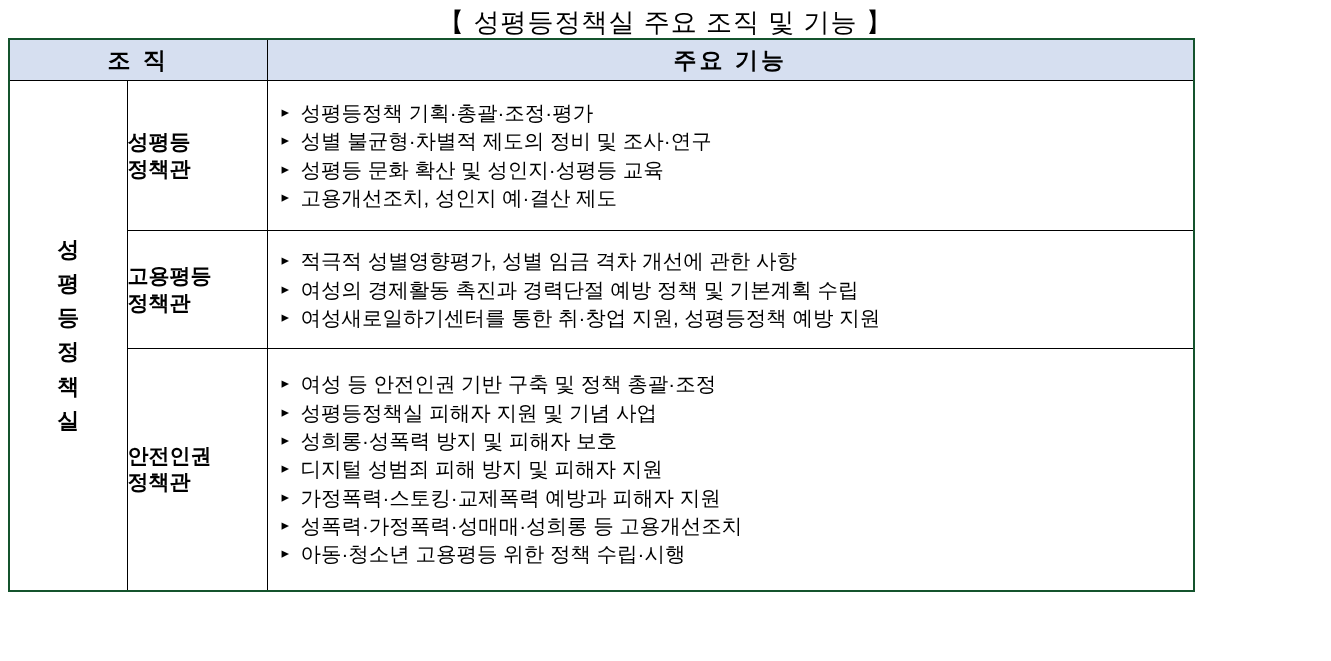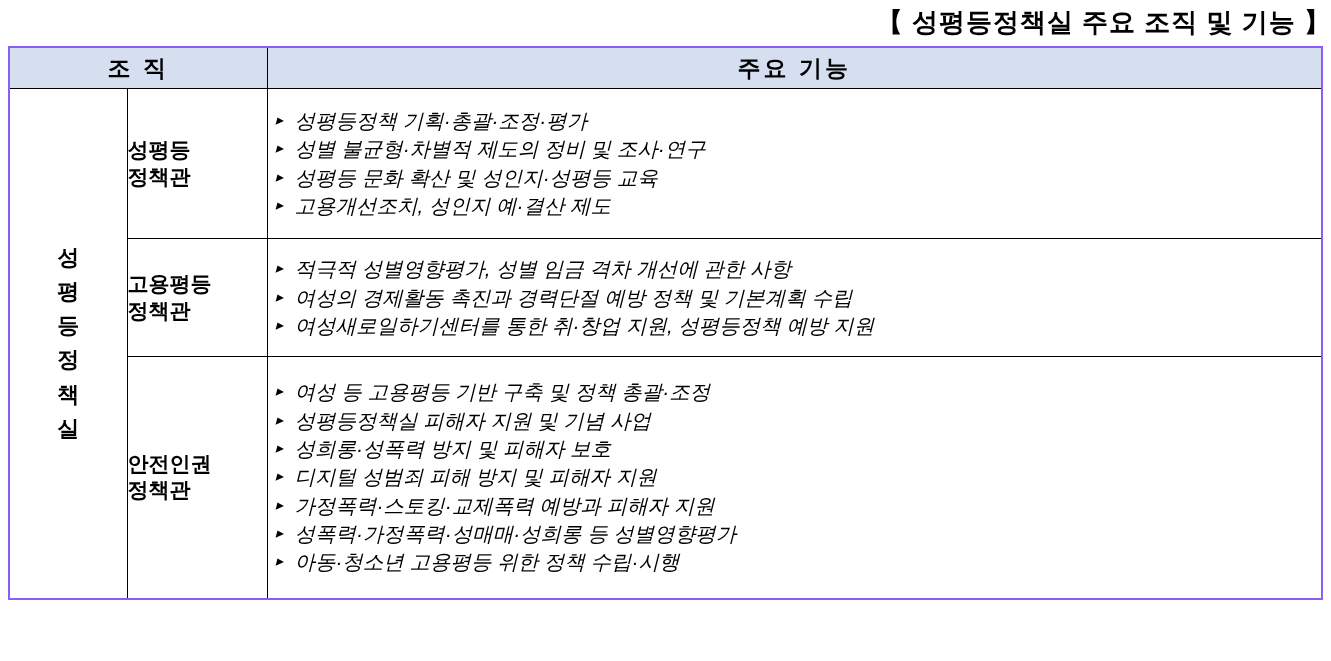--- a/index.html
+++ b/index.html
@@ -14,34 +14,34 @@
     color: #000000;
     overflow: hidden;
   }
   .page {
     width: 1331px;
     height: 661px;
     position: relative;
     box-sizing: border-box;
   }
   .doc-title {
-    text-align: right;
+    text-align: center;
     font-size: 26px;
-    font-weight: bold;
+    font-weight: normal;
     letter-spacing: 1px;
     padding-top: 7px;
-    padding-bottom: 8px;
+    padding-bottom: 0;
     line-height: 1.2;
   }
   table.org-table {
     border-collapse: collapse;
     margin: 0 8px;
-    width: 1315px;
+    width: 1187px;
     table-layout: fixed;
-    border: 2px solid #8b5cf6;
+    border: 2px solid #14532d;
   }
   table.org-table td, table.org-table th {
     border: 1px solid #000;
     padding: 0;
     vertical-align: middle;
   }
   .hdr {
     background: #d6dff0;
     text-align: center;
     font-weight: bold;
@@ -71,23 +71,22 @@
     padding: 4px 2px;
   }
   .sub-cell span { display: block; }
   .func-cell {
     padding: 8px 10px 8px 12px;
     font-size: 20.5px;
     line-height: 1.38;
   }
   .func-list {
     list-style: none;
-    margin: 8px;
+    margin: 14px;
     padding: 0;
-    font-style: italic;
   }
   .func-list li {
     position: relative;
     padding-left: 19px;
     white-space: nowrap;
   }
   .func-list li::before {
     content: "\25B8";
     position: absolute;
     left: 0;
@@ -157,26 +156,26 @@
         </td>
       </tr>
 
       <tr class="r3">
         <td class="sub-cell">
           <span>안전인권</span>
           <span>정책관</span>
         </td>
         <td class="func-cell">
           <ul class="func-list">
-            <li>여성 등 고용평등 기반 구축 및 정책 총괄·조정</li>
+            <li>여성 등 안전인권 기반 구축 및 정책 총괄·조정</li>
             <li>성평등정책실 피해자 지원 및 기념 사업</li>
             <li>성희롱·성폭력 방지 및 피해자 보호</li>
             <li>디지털 성범죄 피해 방지 및 피해자 지원</li>
             <li>가정폭력·스토킹·교제폭력 예방과 피해자 지원</li>
-            <li>성폭력·가정폭력·성매매·성희롱 등 성별영향평가</li>
+            <li>성폭력·가정폭력·성매매·성희롱 등 고용개선조치</li>
             <li>아동·청소년 고용평등 위한 정책 수립·시행</li>
           </ul>
         </td>
       </tr>
     </tbody>
   </table>
 
 </div>
 
 </body></html>

